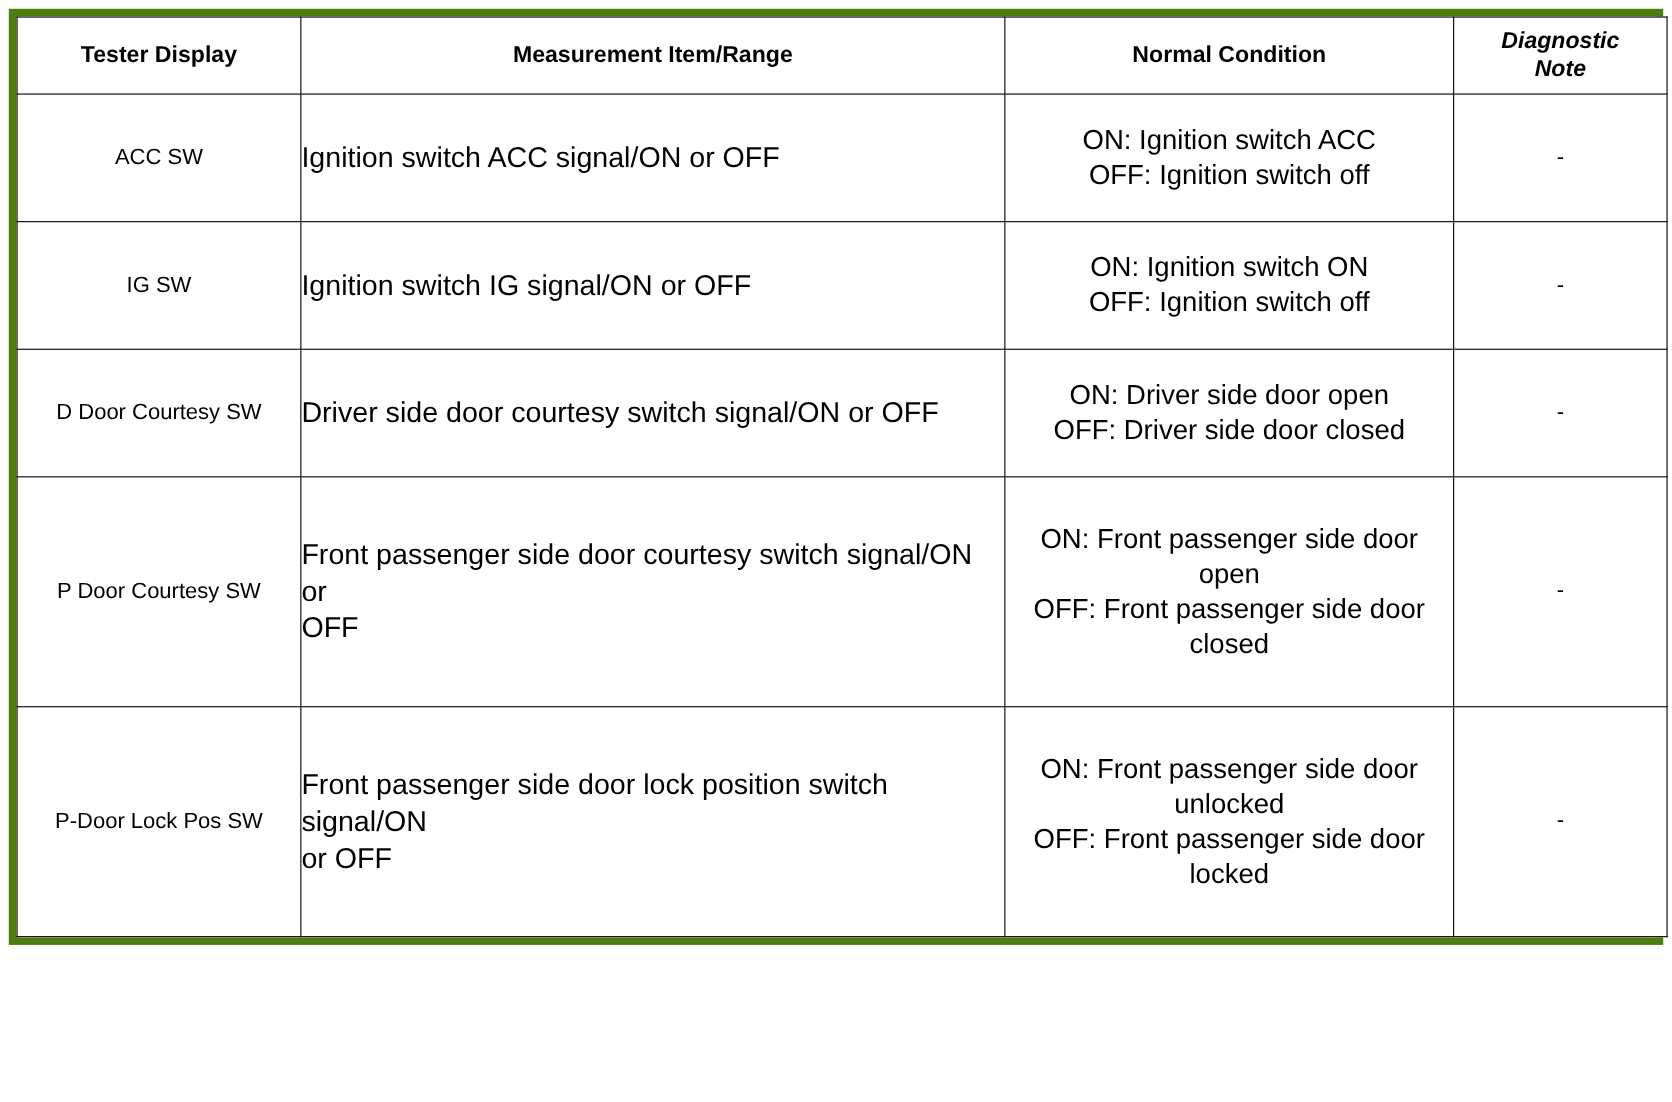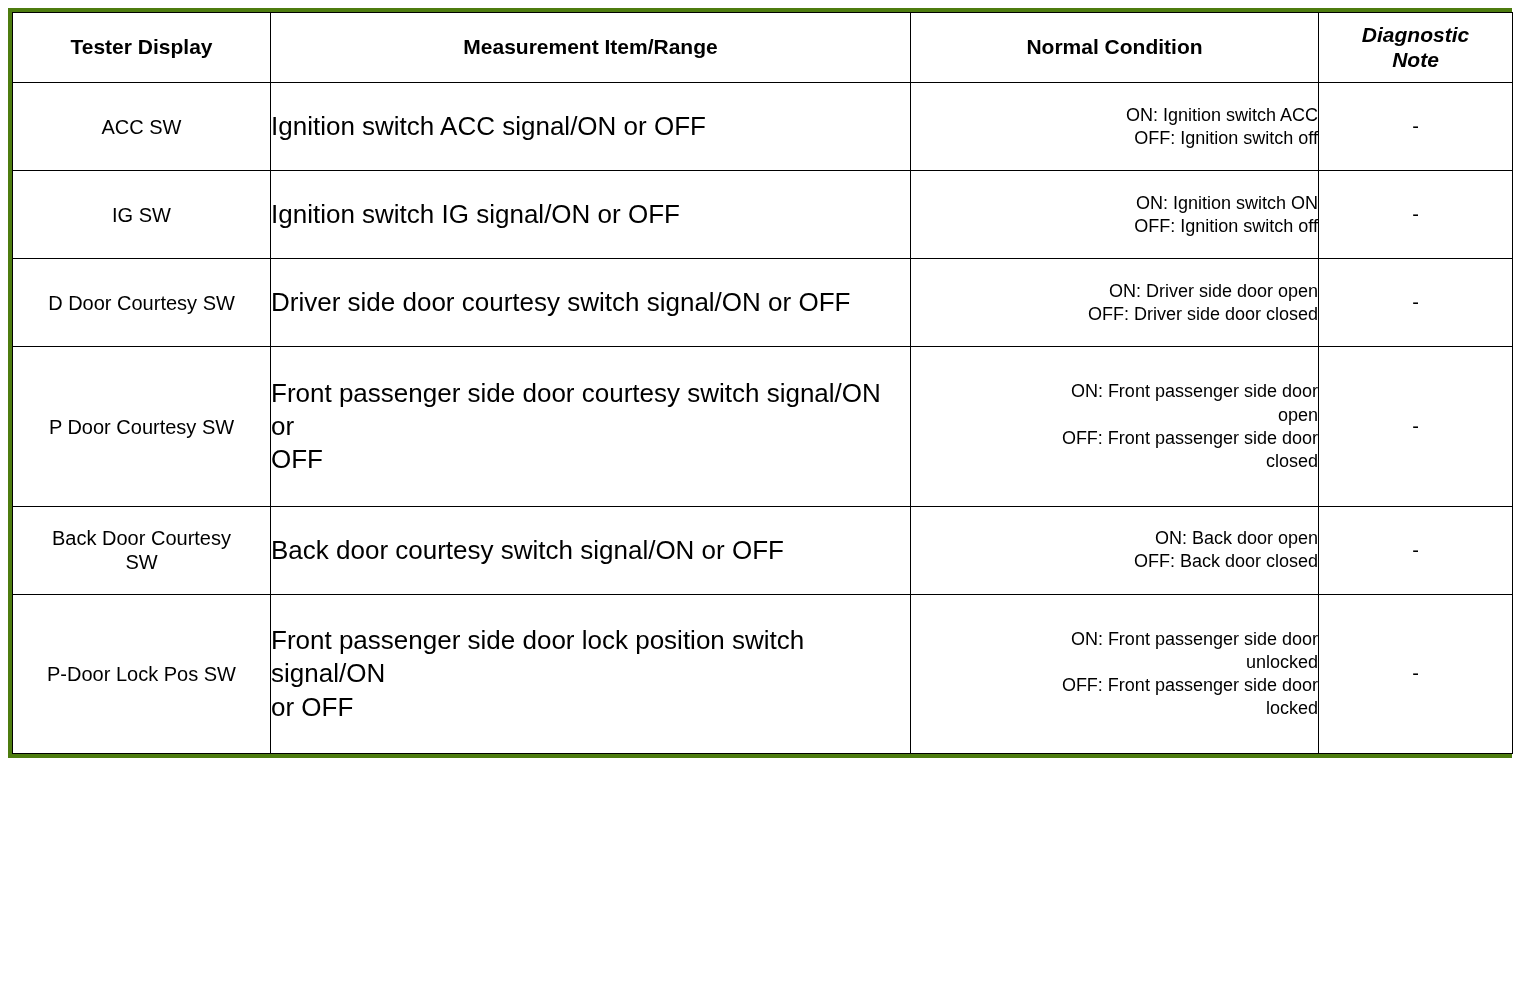--- a/index.html
+++ b/index.html
@@ -14,23 +14,23 @@
     font-family: "Liberation Sans", sans-serif;
     color: #000000;
     overflow: hidden;
   }
 
   #table-wrap {
     position: absolute;
     left: 8px;
     top: 8px;
     width: 1504px;
-    height: 750px;
+    height: 851px;
     box-sizing: border-box;
-    border: 4px solid #4d7c0f;
+    border: 7px solid #4d7c0f;
     background: #ffffff;
   }
 
   table.data-table {
     width: 100%;
     height: 100%;
     border-collapse: collapse;
     table-layout: fixed;
     background: #ffffff;
   }
@@ -69,22 +69,22 @@
     white-space: pre-line;
   }
   td.col-item {
     text-align: left;
     font-size: 26px;
     line-height: 1.28;
     padding: 4px 4px 4px 9px;
     white-space: pre-line;
   }
   td.col-cond {
-    text-align: right;
-    font-size: 18px;
+    text-align: center;
+    font-size: 25px;
     line-height: 1.28;
     padding: 4px 4px 4px 9px;
     white-space: pre-line;
   }
   td.col-note {
     text-align: center;
     font-size: 20px;
     padding: 4px;
   }
 
@@ -138,28 +138,20 @@
         <tr class="h4">
           <td class="col-display">P Door Courtesy SW</td>
           <td class="col-item">Front passenger side door courtesy switch signal/ON or
 OFF</td>
           <td class="col-cond">ON: Front passenger side door
 open
 OFF: Front passenger side door
 closed</td>
           <td class="col-note">-</td>
         </tr>
-        <tr class="h2">
-          <td class="col-display">Back Door Courtesy
-SW</td>
-          <td class="col-item">Back door courtesy switch signal/ON or OFF</td>
-          <td class="col-cond">ON: Back door open
-OFF: Back door closed</td>
-          <td class="col-note">-</td>
-        </tr>
         <tr class="h4">
           <td class="col-display">P-Door Lock Pos SW</td>
           <td class="col-item">Front passenger side door lock position switch signal/ON
 or OFF</td>
           <td class="col-cond">ON: Front passenger side door
 unlocked
 OFF: Front passenger side door
 locked</td>
           <td class="col-note">-</td>
         </tr>

